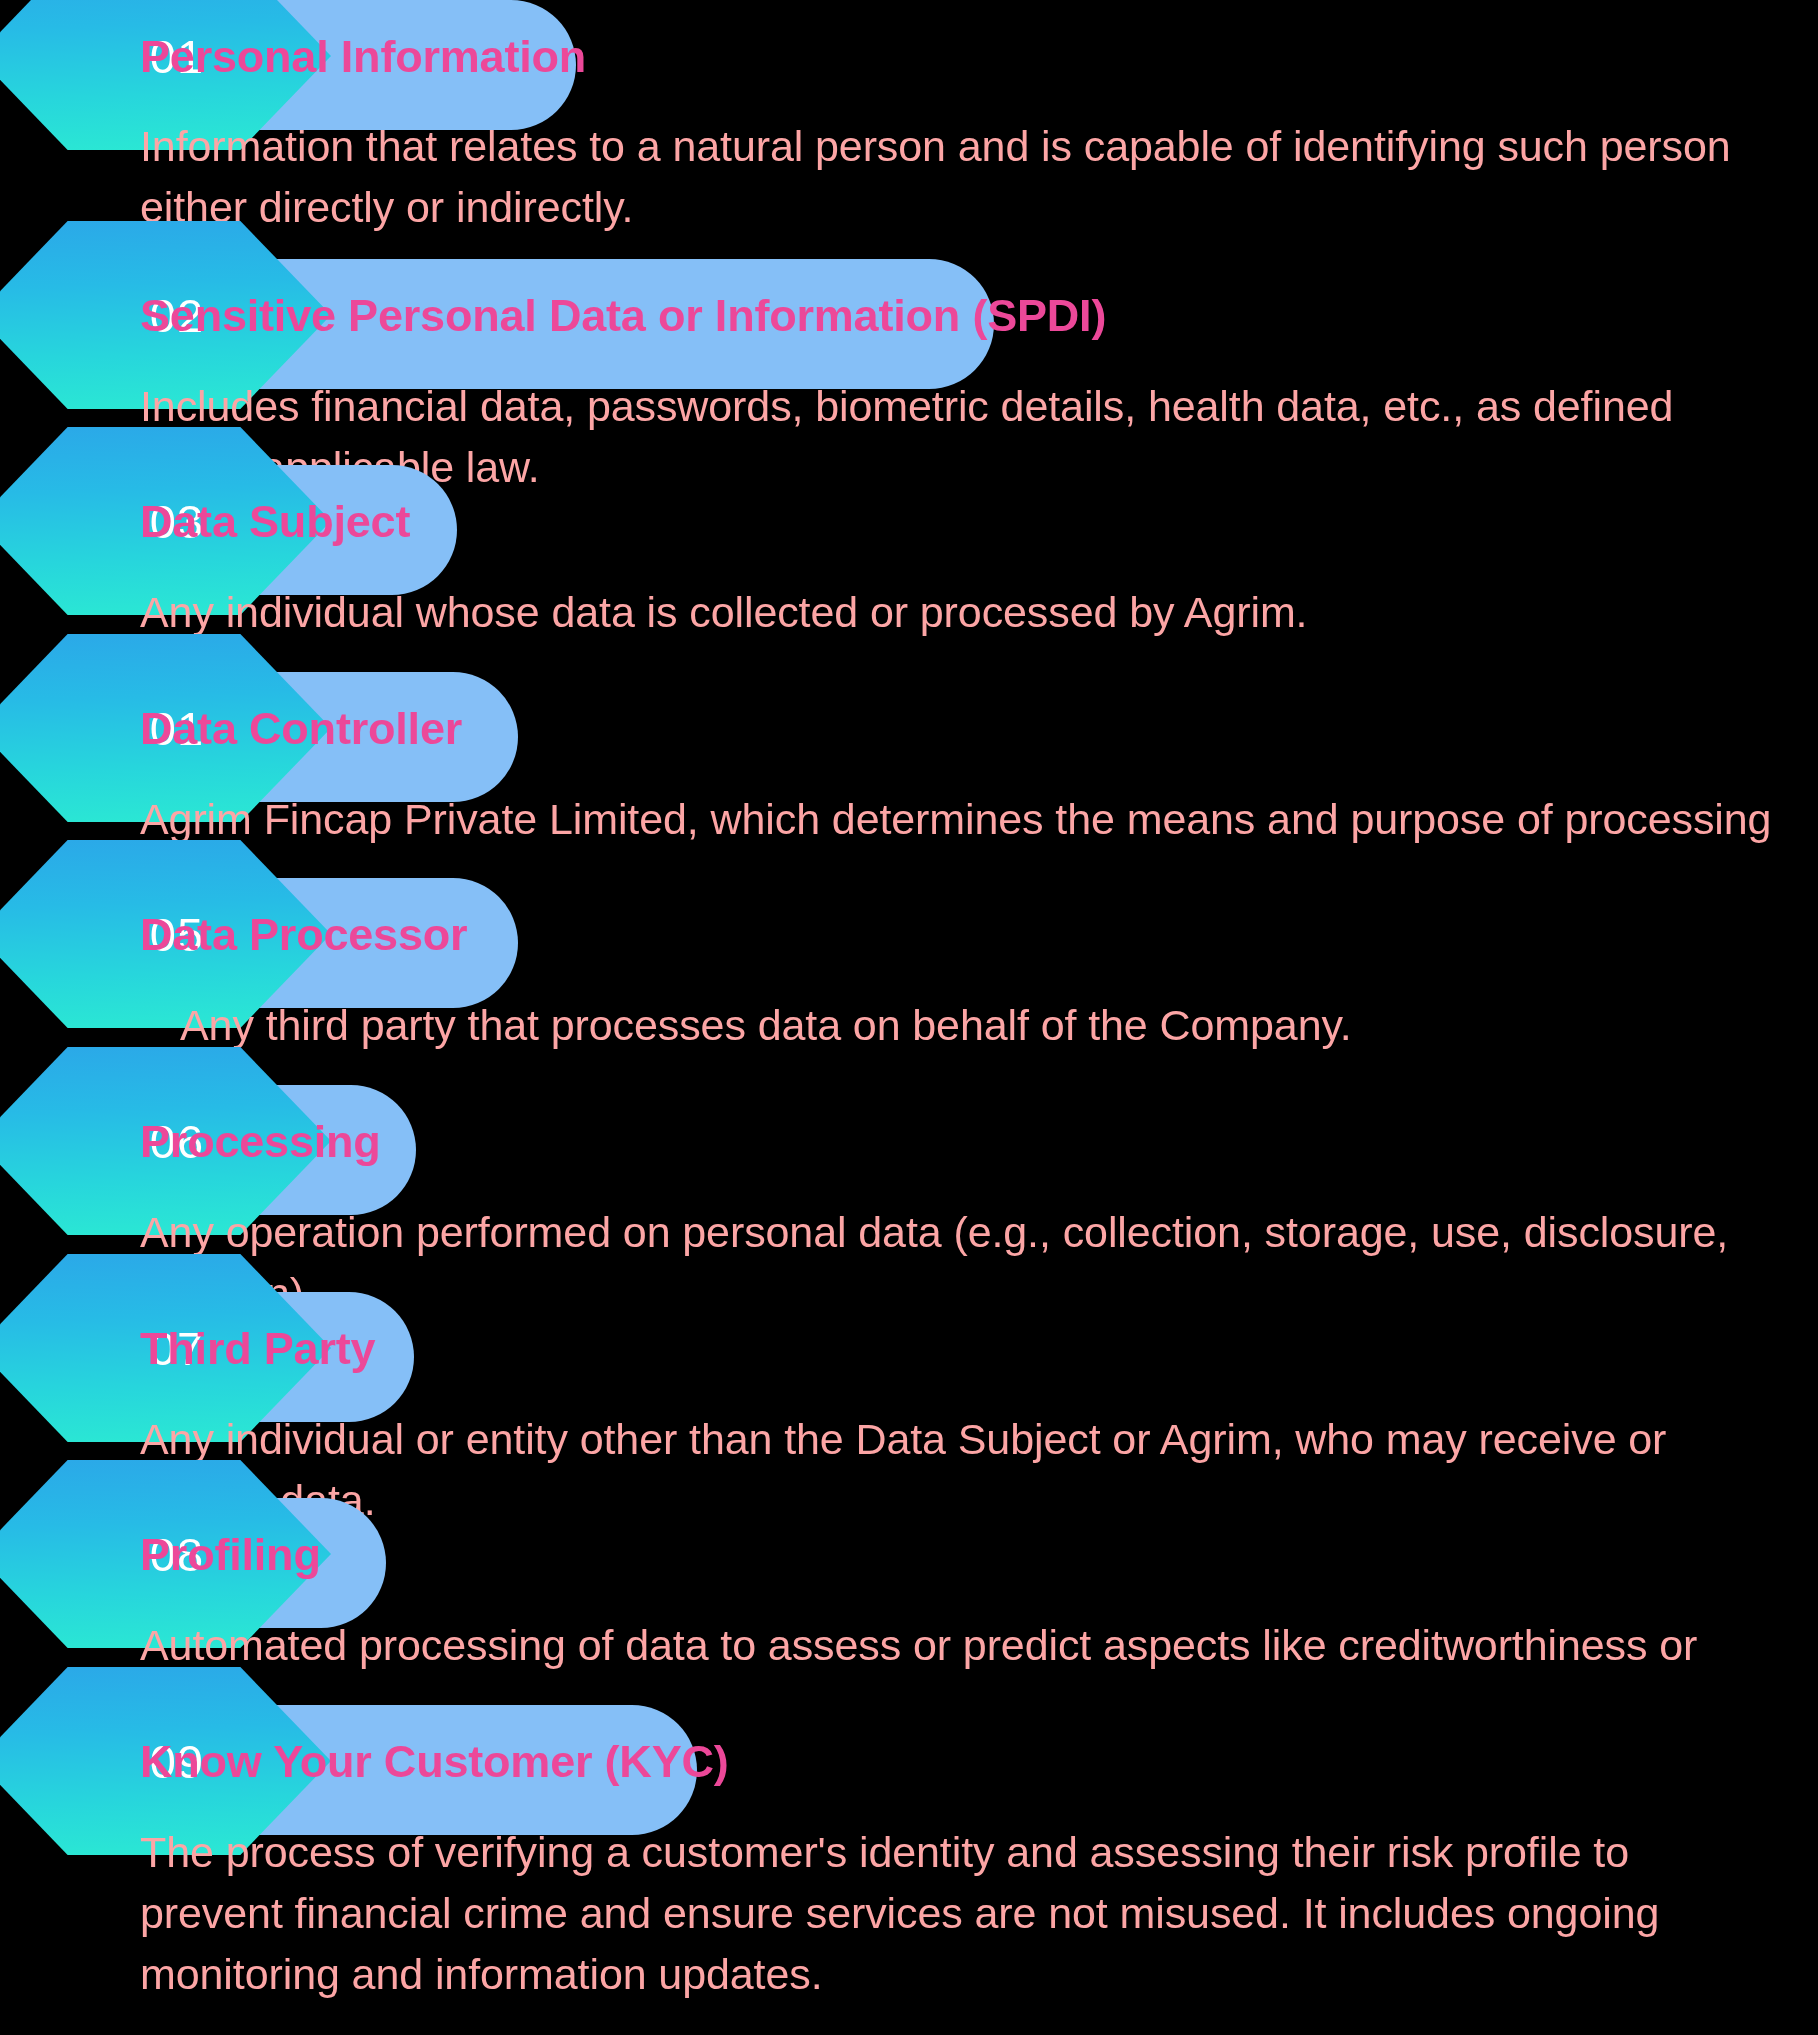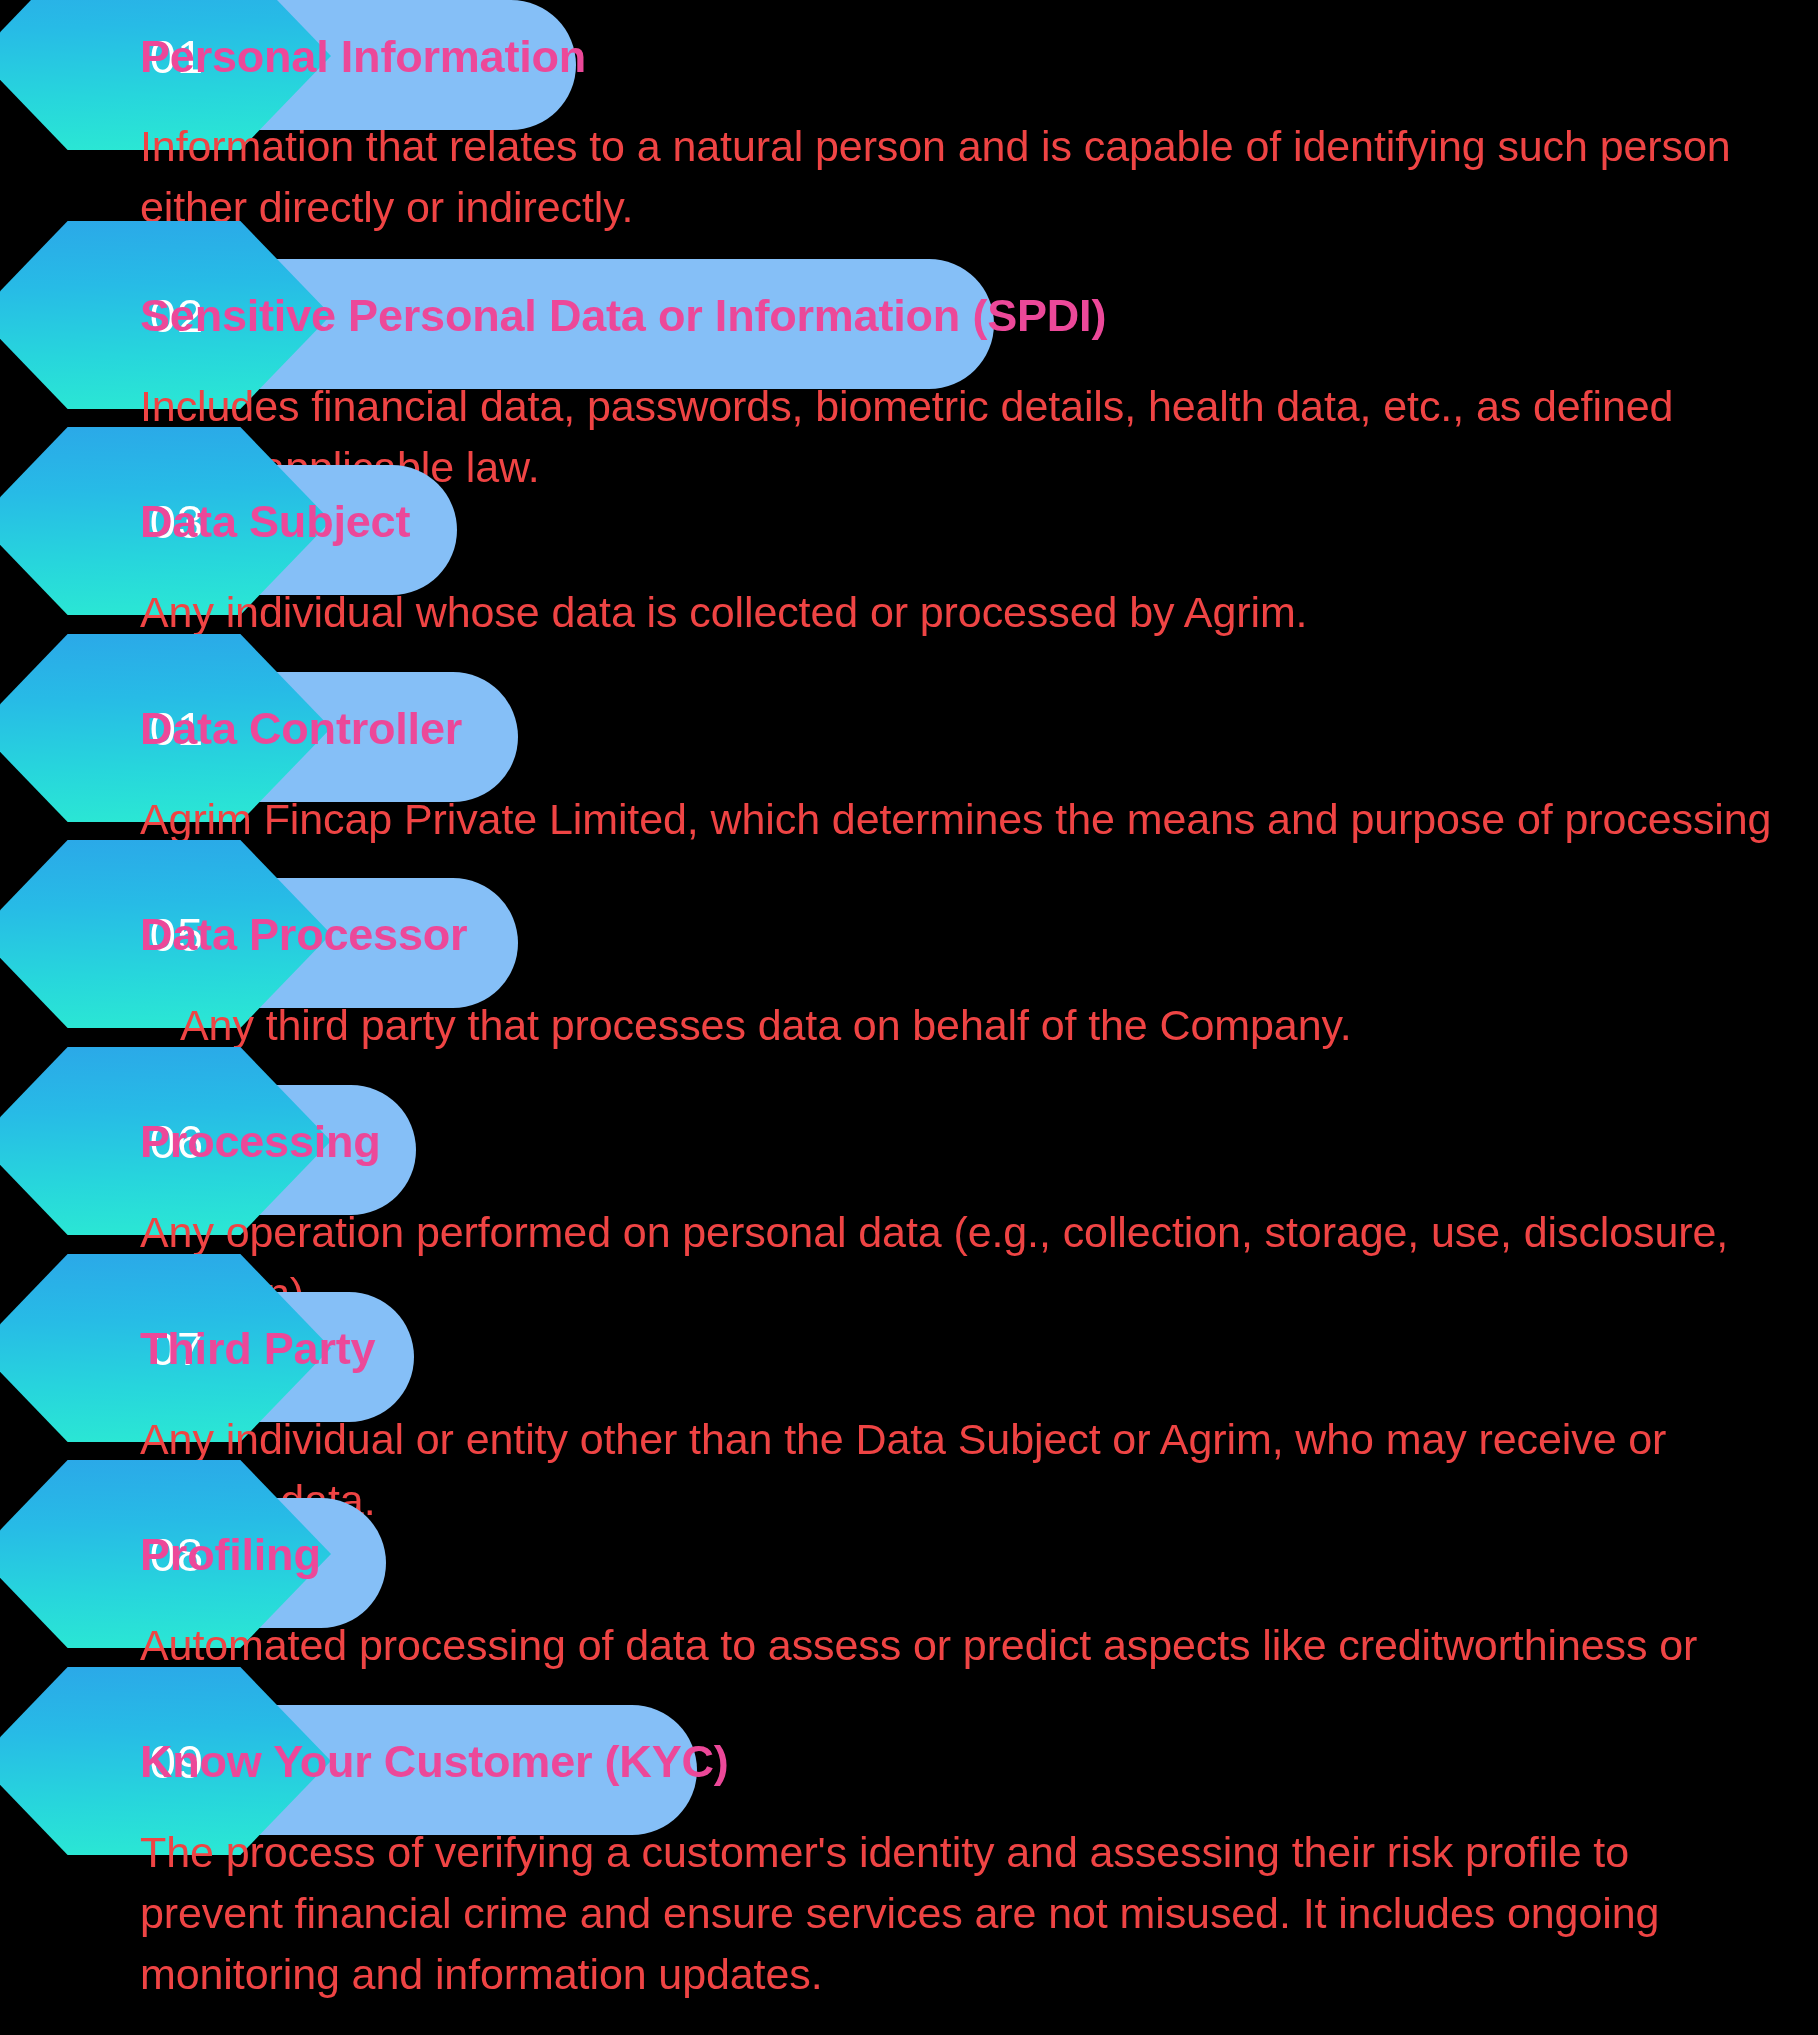--- a/index.html
+++ b/index.html
@@ -88,21 +88,21 @@
     line-height: 1;
   }
 
   
   .entry-desc {
     position: absolute;
     left: 140px;
     width: 1640px;
     font-size: 43px;
     line-height: 1.42;
-    color: #ef4444;
+    color: #fca5a5;
     font-weight: 400;
     letter-spacing: -0.1px;
   }
 </style>
 </head>
 <body>
 
 <div id="root">
     <div class="entry" style="top: 0px;">
       <div class="entry-head" style="position: absolute; left: 0px; top: -38px;">

